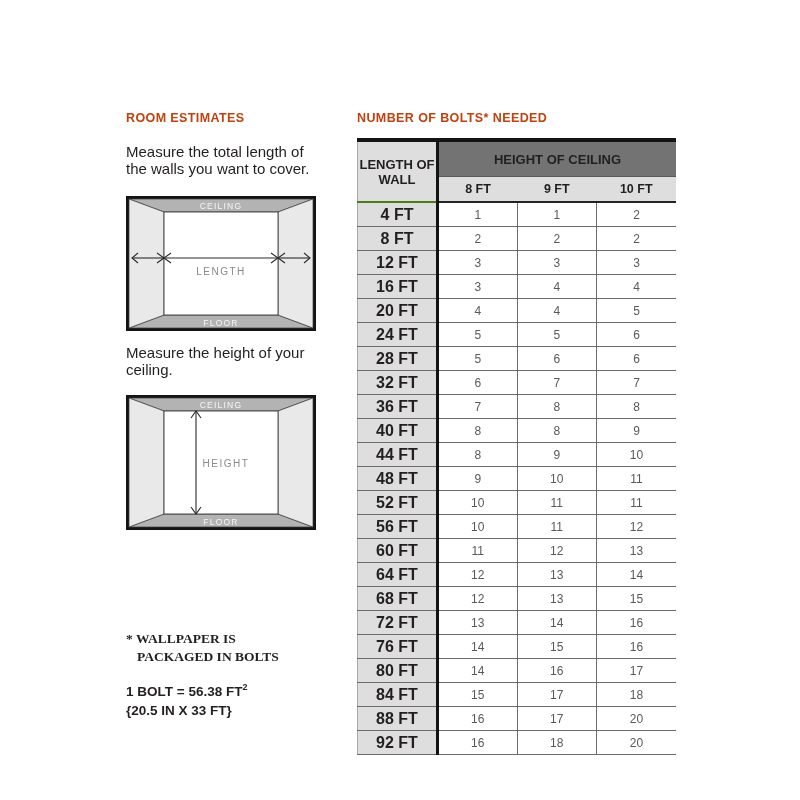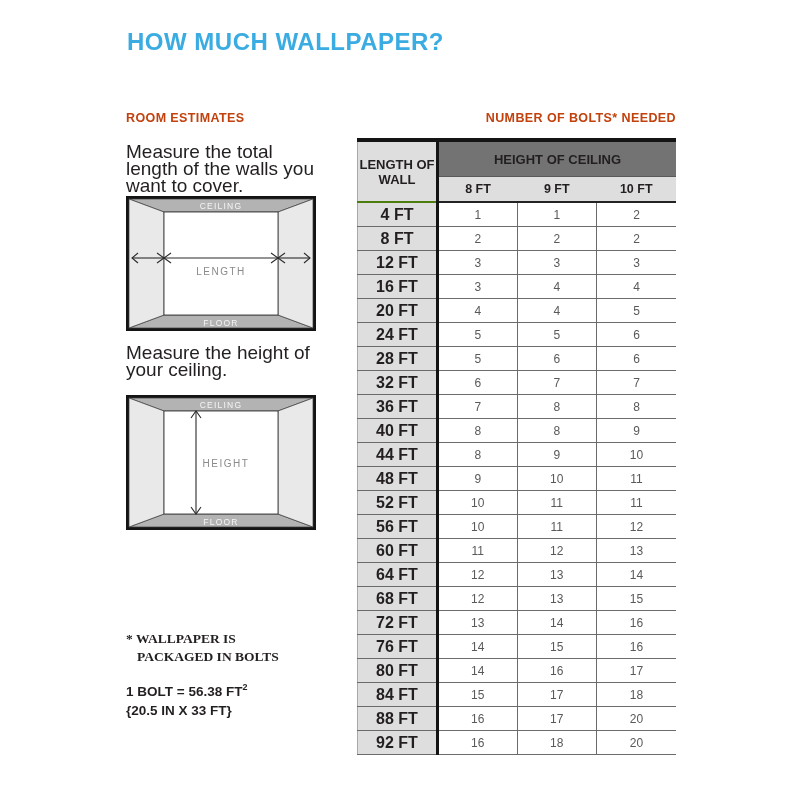--- a/index.html
+++ b/index.html
@@ -4,23 +4,23 @@
 <style>
   html,body{margin:0;padding:0;background:#fff;}
   #page{position:relative;width:800px;height:800px;background:#ffffff;overflow:hidden;
         font-family:"Liberation Sans","DejaVu Sans",sans-serif;color:#231f20;}
   .abs{position:absolute;}
 
   #main-title{left:127px;top:28px;font-size:24px;font-weight:bold;letter-spacing:0.5px;color:#3bace2;}
 
   .section-heading{font-size:12.5px;font-weight:bold;letter-spacing:0.4px;color:#c2410c;}
   #room-heading{left:126px;top:111px;}
-  #table-heading{left:357px;top:111px;width:319px;text-align:right;}
-
-  .body-text{font-size:19px;line-height:17px;color:#231f20;}
+  #table-heading{left:357px;top:111px;width:319px;text-align:left;}
+
+  .body-text{font-size:15px;line-height:17px;color:#231f20;}
   #step1-text{left:126px;top:143px;width:190px;}
   #step2-text{left:126px;top:344px;width:190px;}
   #step3-text{left:126px;top:546px;width:215px;}
 
   #diagram-length{left:126px;top:196px;}
   #diagram-height{left:126px;top:395px;}
 
   #footnote{left:126px;top:630px;font-size:13.5px;font-weight:bold;line-height:18px;font-family:Liberation Serif, serif;}
   #footnote .fn2{margin-left:11px;}
   #bolt-info{left:126px;top:678px;font-size:13.5px;font-weight:bold;line-height:19px;}
@@ -44,21 +44,20 @@
 
   
   .diag-band-label{font-size:8.5px;fill:#f5f5f5;letter-spacing:1.2px;}
   .diag-dim-label{font-size:10px;fill:#8a8a8a;letter-spacing:1.5px;}
 </style>
 </head>
 <body>
 
 <div id="page">
 
-  <div id="main-title" class="abs">HOW MUCH WALLPAPER?</div>
 
   <div id="room-heading" class="abs section-heading">ROOM ESTIMATES</div>
 
   <div id="step1-text" class="abs body-text">Measure the total length of the walls you want to cover.</div>
 
   <svg id="diagram-length" class="abs" width="190" height="135" viewBox="0 0 190 135">
     <rect x="1.5" y="1.5" width="187" height="132" fill="#ffffff" stroke="#141414" stroke-width="3"></rect>
     <polygon points="3,3 187,3 152,16 38,16" fill="#b3b3b3" stroke="#3a3a3a" stroke-width="0.7"></polygon>
     <polygon points="3,132 38,119 152,119 187,132" fill="#b3b3b3" stroke="#3a3a3a" stroke-width="0.7"></polygon>
     <polygon points="3,3 38,16 38,119 3,132" fill="#e9e9e9" stroke="#3a3a3a" stroke-width="0.7"></polygon>

